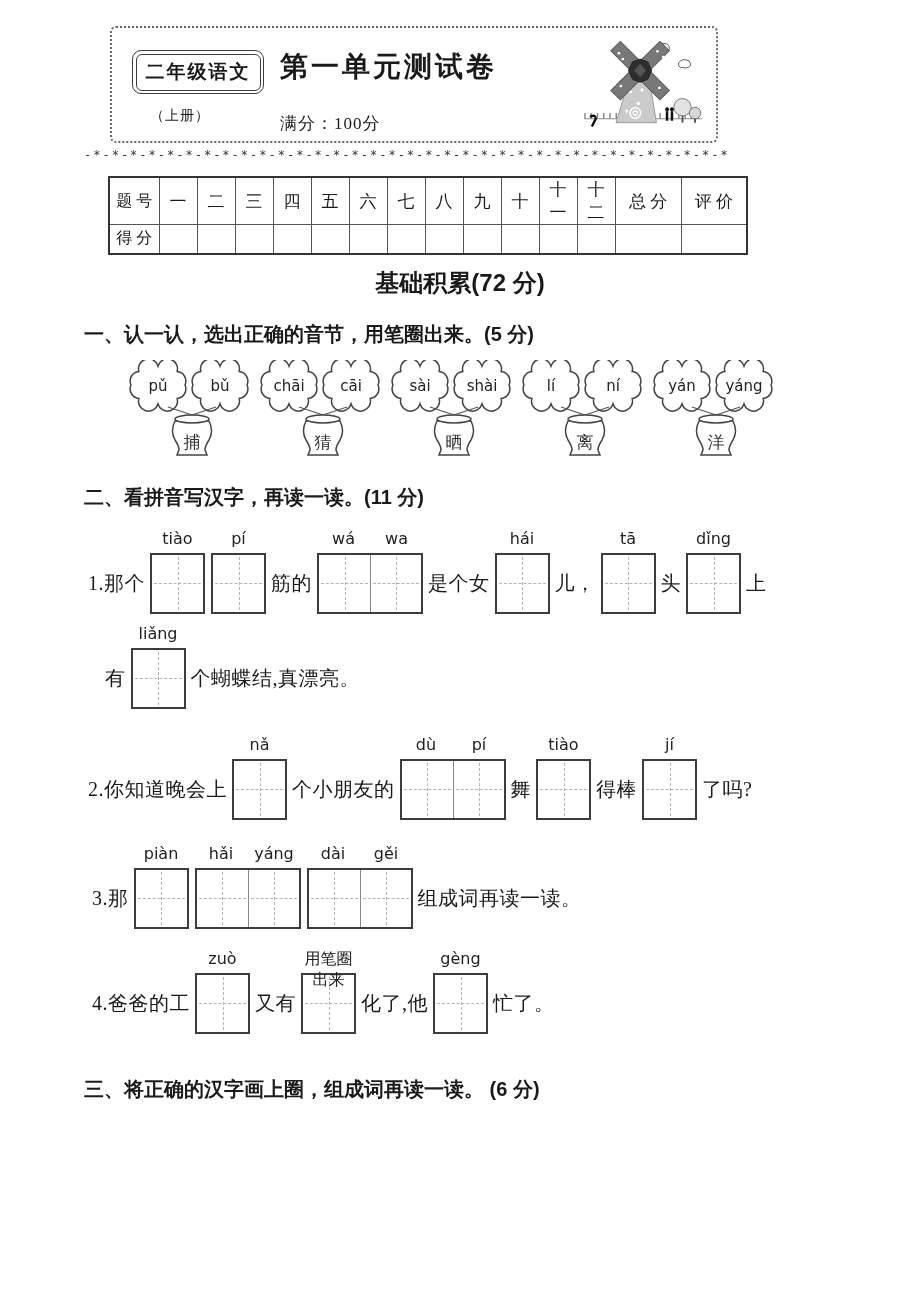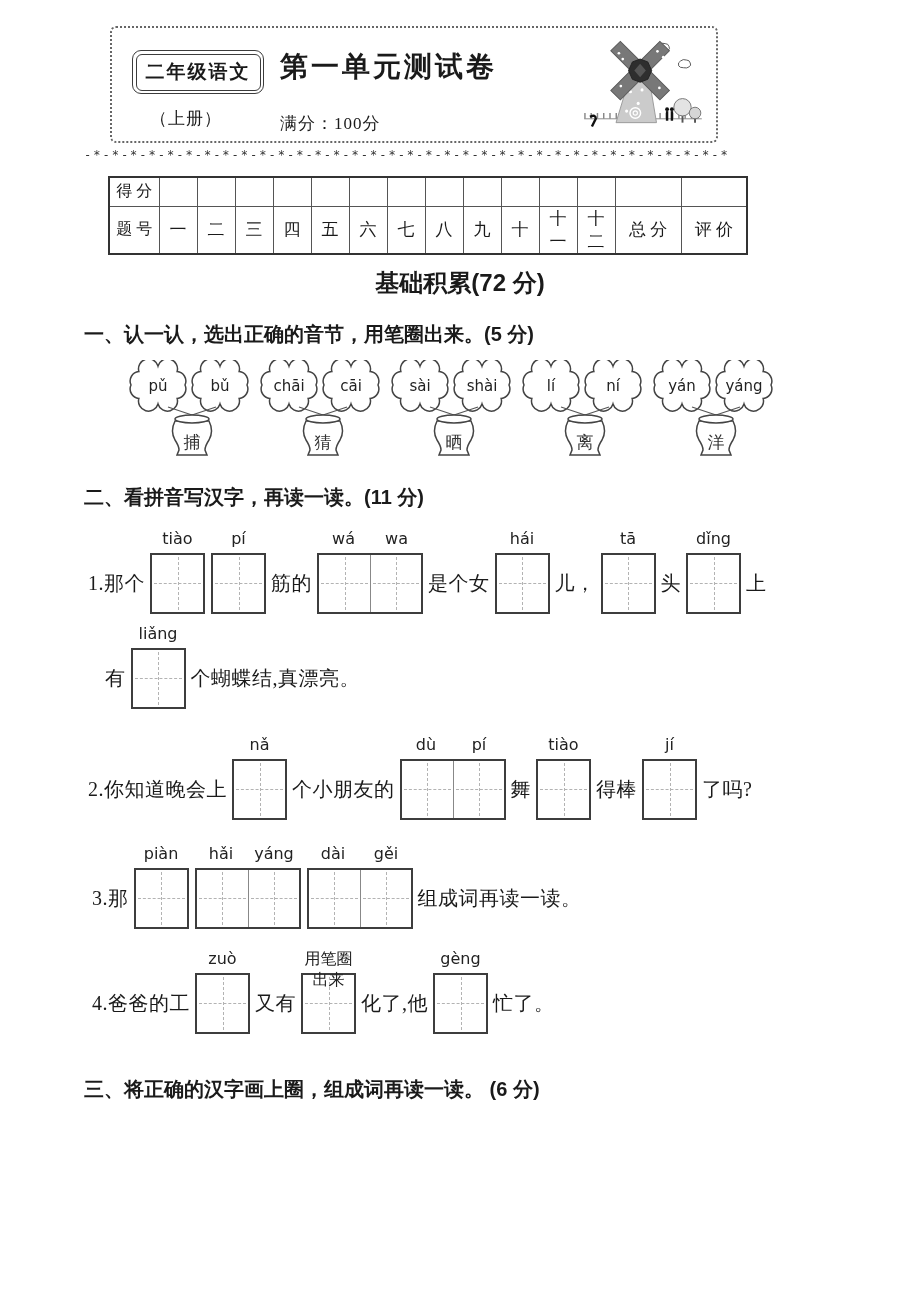--- a/index.html
+++ b/index.html
@@ -46,21 +46,21 @@
     padding: 4px 9px 5px;
     font-family: "Liberation Sans", "DejaVu Sans", sans-serif;
     font-weight: bold;
     font-size: 19px;
     letter-spacing: 2px;
     white-space: nowrap;
   }
   .badge-sub {
     margin-top: 13px;
     padding-left: 18px;
-    font-size: 17px;
+    font-size: 14px;
     letter-spacing: 1px;
   }
   .exam-col { flex: 1; padding-top: 20px; }
   .exam-title {
     font-family: "Liberation Sans", "DejaVu Sans", sans-serif;
     font-weight: bold;
     font-size: 28px;
     letter-spacing: 3px;
   }
   .full-score { margin-top: 26px; font-size: 17px; letter-spacing: 1px; }
@@ -225,53 +225,53 @@
         <path d="M8,86 q6,-3 6,2 l-4,8" stroke="#111" stroke-width="2.5" fill="none"></path>
       </svg>
     </div>
   </div>
 
   <div class="cut-line">-*-*-*-*-*-*-*-*-*-*-*-*-*-*-*-*-*-*-*-*-*-*-*-*-*-*-*-*-*-*-*-*-*-*-*-*-*-*-*-*-*-*-*-*-*-*-*-*-*-*-*-*-*-*-*-*-*-*-*-*-*-*-*-*</div>
 
   <table class="score-table">
     <tbody>
         <tr>
-      <td class="lab">得 分</td>
-      <td class="num"></td>
-      <td class="num"></td>
-      <td class="num"></td>
-      <td class="num"></td>
-      <td class="num"></td>
-      <td class="num"></td>
-      <td class="num"></td>
-      <td class="num"></td>
-      <td class="num"></td>
-      <td class="num"></td>
-      <td class="num"></td>
-      <td class="num"></td>
-      <td class="wide"></td>
-      <td class="wide"></td>
-    </tr>
-    <tr>
       <td class="lab">题 号</td>
       <td class="num">一</td>
       <td class="num">二</td>
       <td class="num">三</td>
       <td class="num">四</td>
       <td class="num">五</td>
       <td class="num">六</td>
       <td class="num">七</td>
       <td class="num">八</td>
       <td class="num">九</td>
       <td class="num">十</td>
       <td class="num">十一</td>
       <td class="num">十二</td>
       <td class="wide">总 分</td>
       <td class="wide">评 价</td>
     </tr>
+    <tr>
+      <td class="lab">得 分</td>
+      <td class="num"></td>
+      <td class="num"></td>
+      <td class="num"></td>
+      <td class="num"></td>
+      <td class="num"></td>
+      <td class="num"></td>
+      <td class="num"></td>
+      <td class="num"></td>
+      <td class="num"></td>
+      <td class="num"></td>
+      <td class="num"></td>
+      <td class="num"></td>
+      <td class="wide"></td>
+      <td class="wide"></td>
+    </tr>
   </tbody>
     </table>
 
   <div class="section-title">基础积累(72 分)</div>
 
   <div class="qhead">一、认一认，选出正确的音节，用笔圈出来。(5 分)</div>
 
   <div class="clouds-row">
     <div class="cgroup">
       <svg viewBox="0 0 131 102" width="131" height="102">

